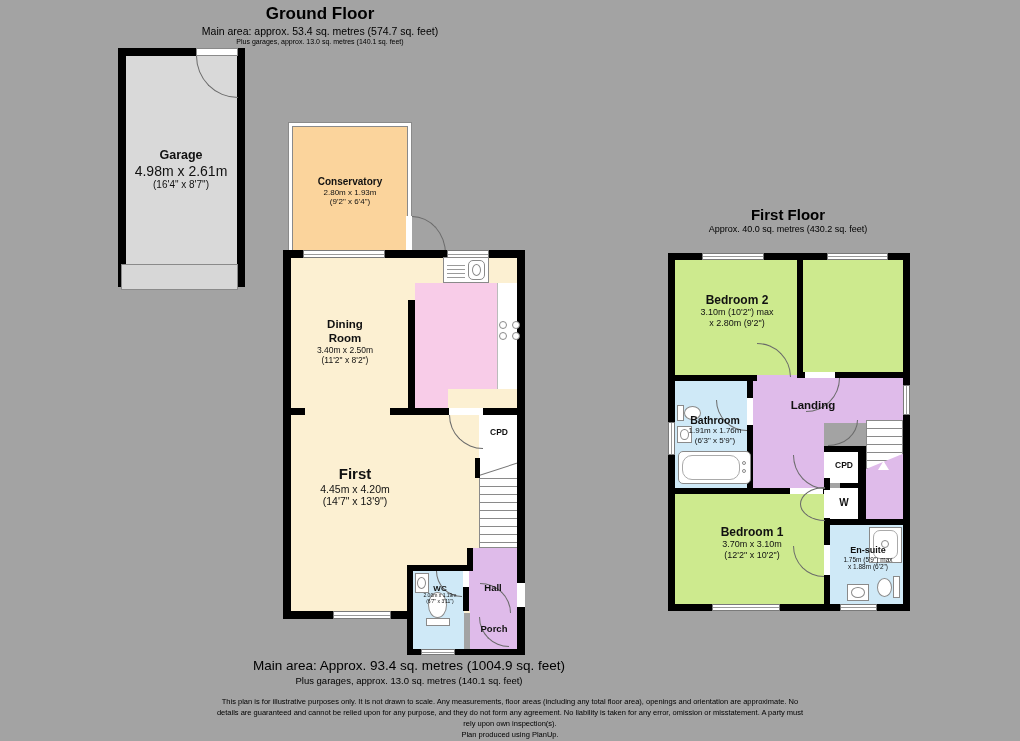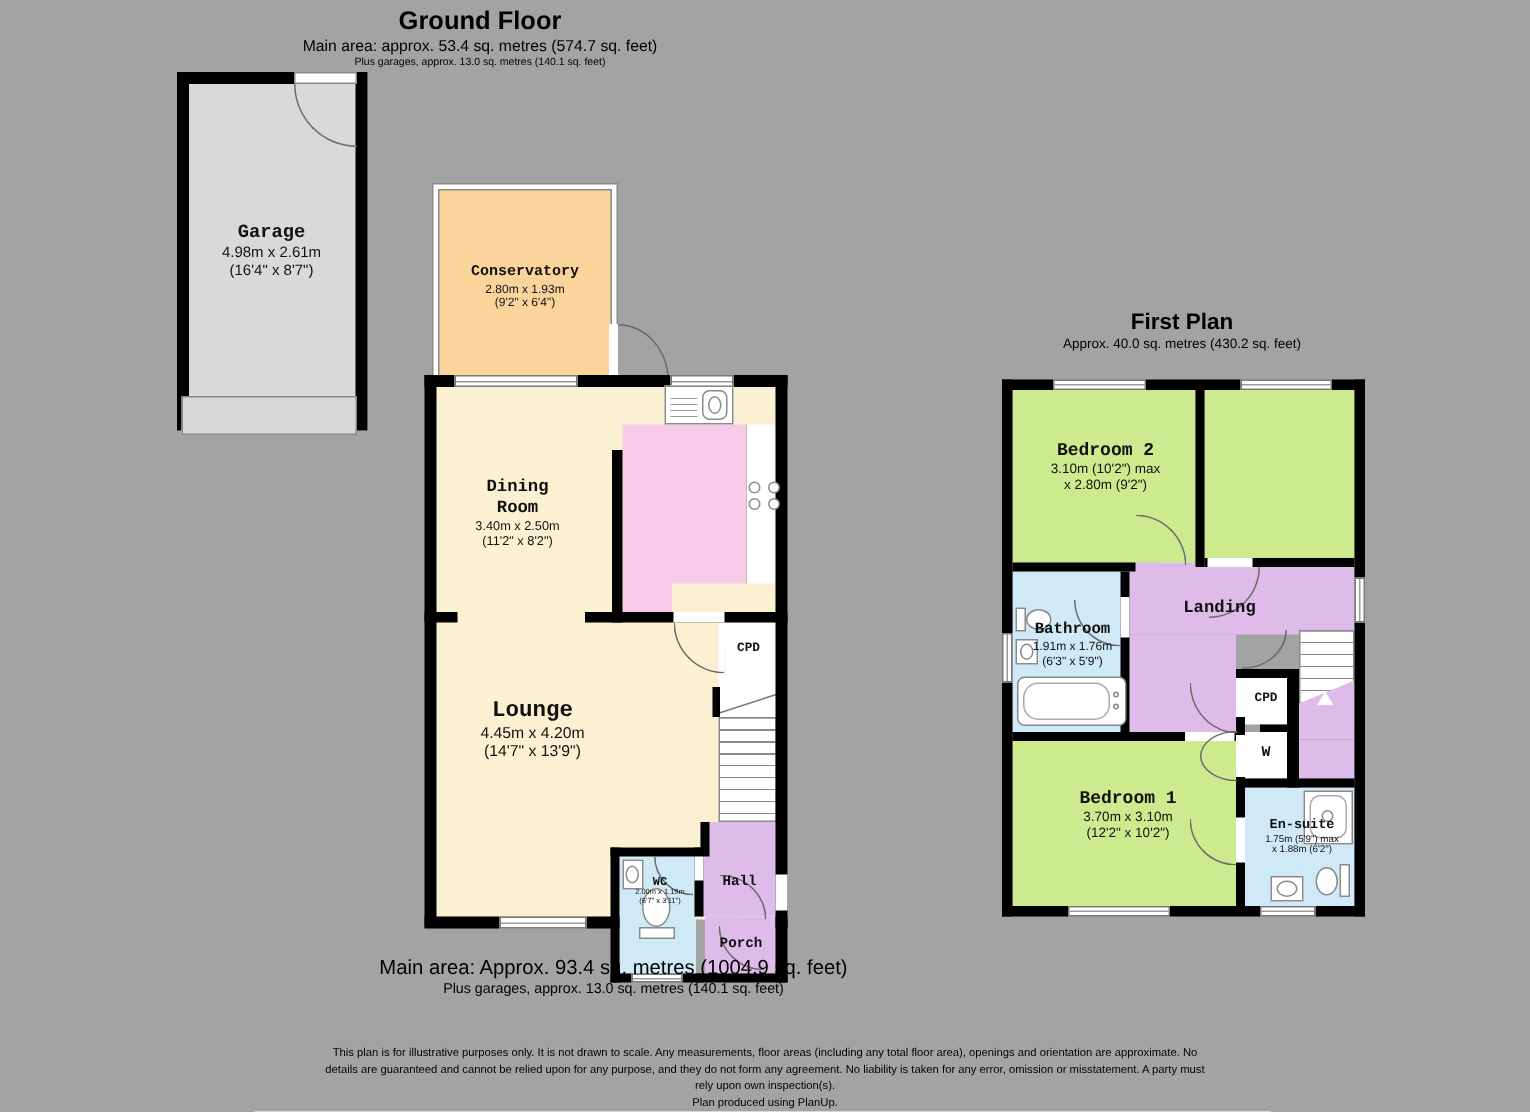--- a/index.html
+++ b/index.html
@@ -16,21 +16,21 @@
        background-position:center;background-repeat:no-repeat;}
   .arc{position:absolute;box-sizing:border-box;border:0 solid #6a6a6a;background:transparent;}
   .arc.tl{border-top-width:1px;border-left-width:1px;border-top-left-radius:100% 100%;}
   .arc.tr{border-top-width:1px;border-right-width:1px;border-top-right-radius:100% 100%;}
   .arc.bl{border-bottom-width:1px;border-left-width:1px;border-bottom-left-radius:100% 100%;}
   .arc.br{border-bottom-width:1px;border-right-width:1px;border-bottom-right-radius:100% 100%;}
   .stairs{position:absolute;background-color:#fff;border:1px solid #8a8a8a;box-sizing:border-box;
        background-image:repeating-linear-gradient(to bottom,#fff 0,#fff 7px,#8a8a8a 7px,#8a8a8a 8px);}
   .dline{position:absolute;height:1px;background:#777;transform-origin:left center;}
   .rlabel{position:absolute;text-align:center;line-height:1.18;}
-  .rname{font-weight:bold;display:block;font-family:Liberation Mono, monospace;}
+  .rname{font-weight:bold;display:block;}
   .rdim{display:block;}
   .fx{position:absolute;background:#fff;border:1px solid #8a8a8a;box-sizing:border-box;}
   .fx-oval{border-radius:50%;}
   .fx-round{border-radius:5px;}
   .fx-inner{position:absolute;border:1px solid #aaa;box-sizing:border-box;background:#fff;}
   .hdr{position:absolute;text-align:center;color:#000;}
   .burners{position:absolute;display:grid;grid-template-columns:repeat(2,1fr);gap:3px;}
   .burner{width:8px;height:8px;border:1px solid #8a8a8a;border-radius:50%;background:#fff;box-sizing:border-box;}
   .drain{position:absolute;background-image:repeating-linear-gradient(to bottom,transparent 0,transparent 3px,#9a9a9a 3px,#9a9a9a 4px);}
 </style>
@@ -38,31 +38,31 @@
 <body>
 
 <div id="plan">
 
   <div class="hdr" style="left:175px;top:4px;width:290px;">
     <div style="font-size:17px;font-weight:bold;">Ground Floor</div>
     <div style="font-size:10.5px;margin-top:1px;">Main area: approx. 53.4 sq. metres (574.7 sq. feet)</div>
     <div style="font-size:7px;margin-top:1px;">Plus garages, approx. 13.0 sq. metres (140.1 sq. feet)</div>
   </div>
   <div class="hdr" style="left:668px;top:206px;width:240px;">
-    <div style="font-size:15px;font-weight:bold;">First Plan</div>
+    <div style="font-size:15px;font-weight:bold;">First Floor</div>
     <div style="font-size:9px;margin-top:1px;">Approx. 40.0 sq. metres (430.2 sq. feet)</div>
   </div>
 
   <div class="fill" style="left:118px;top:48px;width:127px;height:239px;background:#d9d9d9;border:8px solid #000;box-sizing:border-box;"></div>
   <div class="gap" style="left:196px;top:48px;width:42px;height:8px;border:1px solid #8a8a8a;box-sizing:border-box;"></div>
   <div class="arc bl" style="left:196px;top:56px;width:42px;height:42px;"></div>
   <div class="fill" style="left:121px;top:264px;width:117px;height:26px;background:#d7d7d7;border:1px solid #8a8a8a;box-sizing:border-box;"></div>
   <div class="rlabel" style="left:131px;top:148px;width:100px;">
     <span class="rname" style="font-size:12.5px;">Garage</span>
-    <span class="rdim" style="font-size:10px;">4.98m x 2.61m</span>
+    <span class="rdim" style="font-size:14px;">4.98m x 2.61m</span>
     <span class="rdim" style="font-size:10px;">(16'4" x 8'7")</span>
   </div>
 
   <div class="fill" style="left:288px;top:122px;width:124px;height:135px;background:#fff;border:1px solid #8a8a8a;box-sizing:border-box;"></div>
   <div class="fill" style="left:292px;top:126px;width:116px;height:127px;background:#fbd49c;border:1px solid #8a8a8a;box-sizing:border-box;"></div>
   <div class="gap" style="left:406px;top:216px;width:6px;height:38px;"></div>
   <div class="arc tr" style="left:412px;top:216px;width:34px;height:38px;"></div>
   <div class="rlabel" style="left:290px;top:176px;width:120px;">
     <span class="rname" style="font-size:10px;">Conservatory</span>
     <span class="rdim" style="font-size:8px;">2.80m x 1.93m</span>
@@ -123,21 +123,21 @@
   <div class="fx" style="left:426px;top:618px;width:24px;height:8px;"></div>
   <div class="fx" style="left:415px;top:573px;width:14px;height:20px;"></div>
   <div class="fx fx-oval" style="left:417px;top:577px;width:9px;height:12px;"></div>
 
   <div class="rlabel" style="left:295px;top:318px;width:100px;">
     <span class="rname" style="font-size:11.5px;width:60px;margin:0 auto;">Dining Room</span>
     <span class="rdim" style="font-size:8.5px;">3.40m x 2.50m</span>
     <span class="rdim" style="font-size:8.5px;">(11'2" x 8'2")</span>
   </div>
   <div class="rlabel" style="left:300px;top:465px;width:110px;">
-    <span class="rname" style="font-size:15px;">Lounge</span>
+    <span class="rname" style="font-size:15px;">First</span>
     <span class="rdim" style="font-size:10.5px;">4.45m x 4.20m</span>
     <span class="rdim" style="font-size:10.5px;">(14'7" x 13'9")</span>
   </div>
   <div class="rlabel" style="left:415px;top:584px;width:50px;">
     <span class="rname" style="font-size:8px;">WC</span>
     <span class="rdim" style="font-size:5px;">2.00m x 1.19m</span>
     <span class="rdim" style="font-size:5px;">(6'7" x 3'11")</span>
   </div>
   <div class="rlabel" style="left:483px;top:427px;width:32px;">
     <span class="rname" style="font-size:8.5px;">CPD</span>
@@ -240,21 +240,21 @@
     <span class="rname" style="font-size:12px;">Bedroom 1</span>
     <span class="rdim" style="font-size:9px;">3.70m x 3.10m</span>
     <span class="rdim" style="font-size:9px;">(12'2" x 10'2")</span>
   </div>
   <div class="rlabel" style="left:832px;top:545px;width:72px;">
     <span class="rname" style="font-size:9px;">En-suite</span>
     <span class="rdim" style="font-size:6.5px;">1.75m (5'9") max</span>
     <span class="rdim" style="font-size:6.5px;">x 1.88m (6'2")</span>
   </div>
 
-  <div class="hdr" style="left:0px;top:637px;width:818px;">
+  <div class="hdr" style="left:0px;top:658px;width:818px;">
     <div style="font-size:13.5px;">Main area: Approx. 93.4 sq. metres (1004.9 sq. feet)</div>
     <div style="font-size:9.5px;margin-top:2px;">Plus garages, approx. 13.0 sq. metres (140.1 sq. feet)</div>
   </div>
   <div class="hdr" style="left:0px;top:697px;width:1020px;line-height:1.45;">
     <div style="font-size:7.5px;">This plan is for illustrative purposes only. It is not drawn to scale. Any measurements, floor areas (including any total floor area), openings and orientation are approximate. No</div>
     <div style="font-size:7.5px;">details are guaranteed and cannot be relied upon for any purpose, and they do not form any agreement. No liability is taken for any error, omission or misstatement. A party must</div>
     <div style="font-size:7.5px;">rely upon own inspection(s).</div>
     <div style="font-size:7.5px;">Plan produced using PlanUp.</div>
   </div>
 

